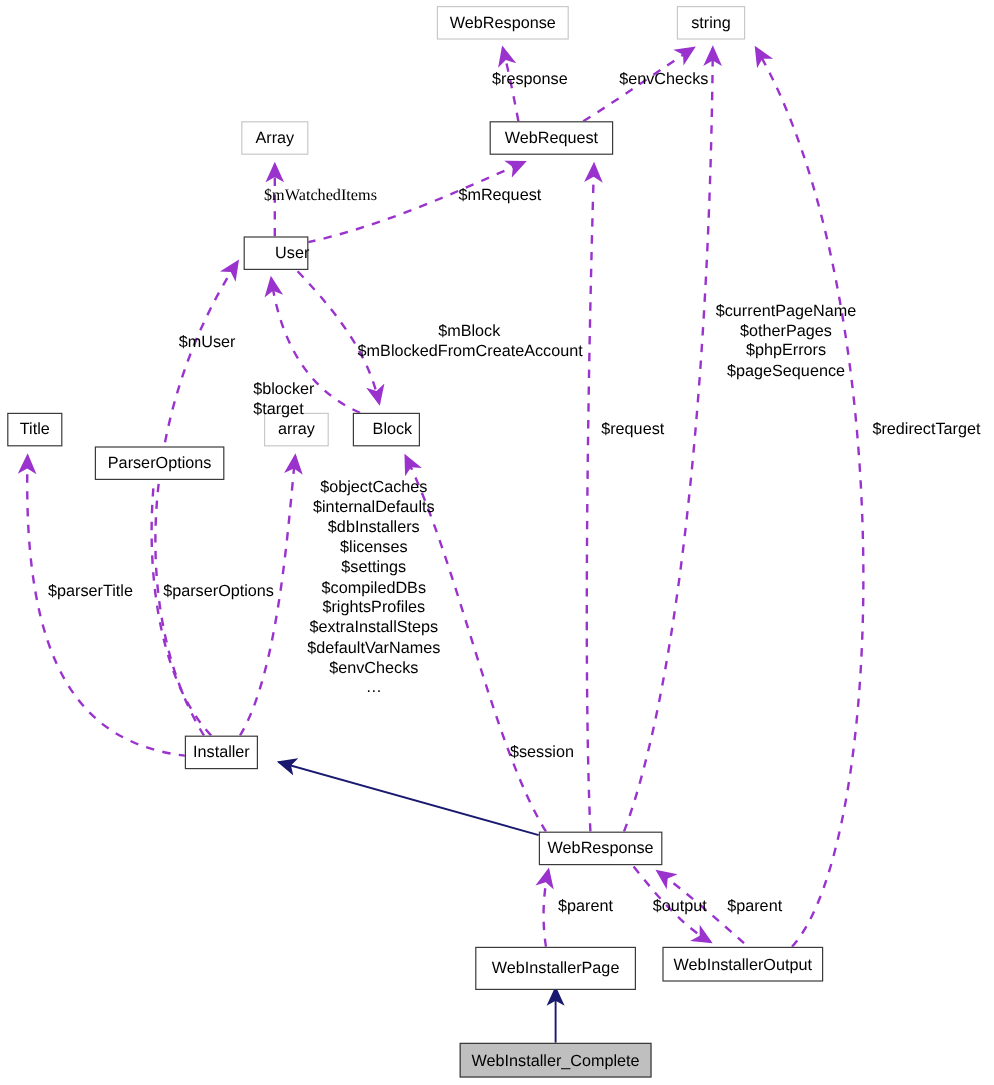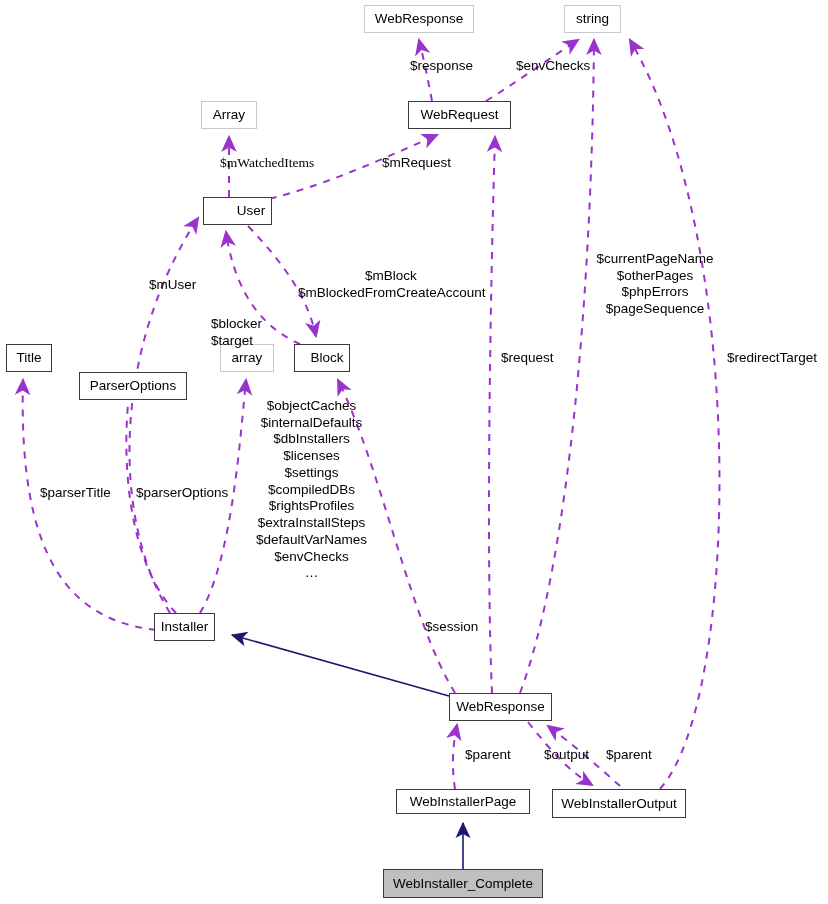--- a/index.html
+++ b/index.html
@@ -124,42 +124,42 @@
   </div>
   <div class="node faint" style="left:564px; top:5px; width:57px; height:28px;">
     <span>string</span>
   </div>
   <div class="node faint" style="left:201px; top:101px; width:56px; height:28px;">
     <span>Array</span>
   </div>
   <div class="node solid" style="left:408px; top:101px; width:103px; height:28px;">
     <span>WebRequest</span>
   </div>
-  <div class="node solid" style="left:203px; top:197px; width:69px; height:28px;padding-left:27px;">
+  <div class="node solid" style="left:203px; top:197px; width:54px; height:28px;padding-left:27px;">
     <span>User</span>
   </div>
   <div class="node solid" style="left:6px; top:344px; width:46px; height:28px;">
     <span>Title</span>
   </div>
   <div class="node solid" style="left:79px; top:344px; width:108px; height:28px;margin-top:28px;">
     <span>ParserOptions</span>
   </div>
   <div class="node faint" style="left:220px; top:344px; width:54px; height:28px;">
     <span>array</span>
   </div>
   <div class="node solid" style="left:294px; top:344px; width:56px; height:28px;padding-left:10px;">
     <span>Block</span>
   </div>
   <div class="node solid" style="left:154px; top:613px; width:61px; height:28px;">
     <span>Installer</span>
   </div>
   <div class="node solid" style="left:449px; top:693px; width:103px; height:28px;">
     <span>WebResponse</span>
   </div>
-  <div class="node solid" style="left:396px; top:789px; width:134px; height:25px;">
+  <div class="node solid" style="left:396px; top:789px; width:134px; height:36px;">
     <span>WebInstallerPage</span>
   </div>
   <div class="node solid" style="left:552px; top:789px; width:134px; height:29px;">
     <span>WebInstallerOutput</span>
   </div>
   <div class="node highlight" style="left:383px; top:869px; width:160px; height:29px;">
     <span>WebInstaller_Complete</span>
   </div>
 
   <div class="edge-label left" style="left:410px; top:58px;">$response</div>

